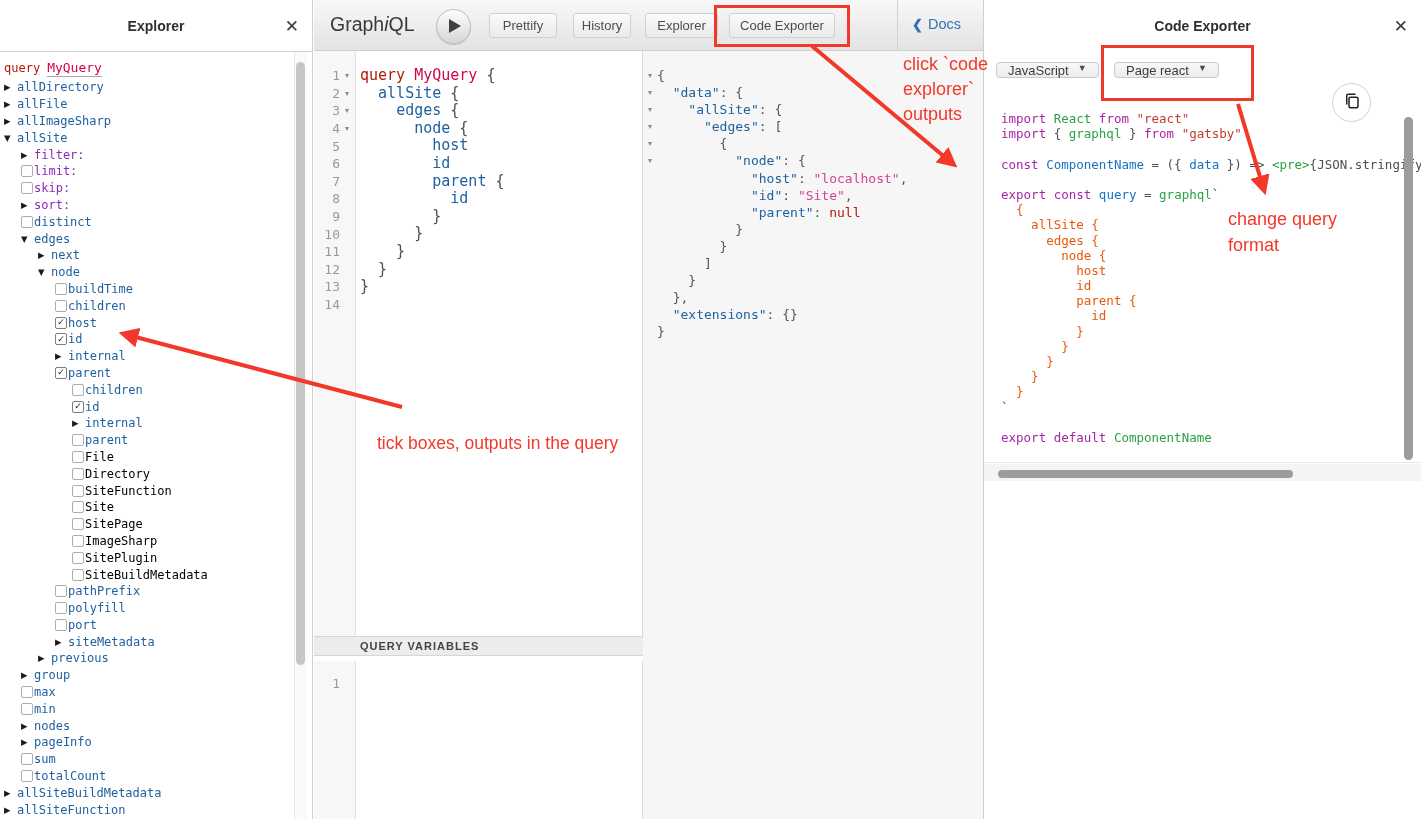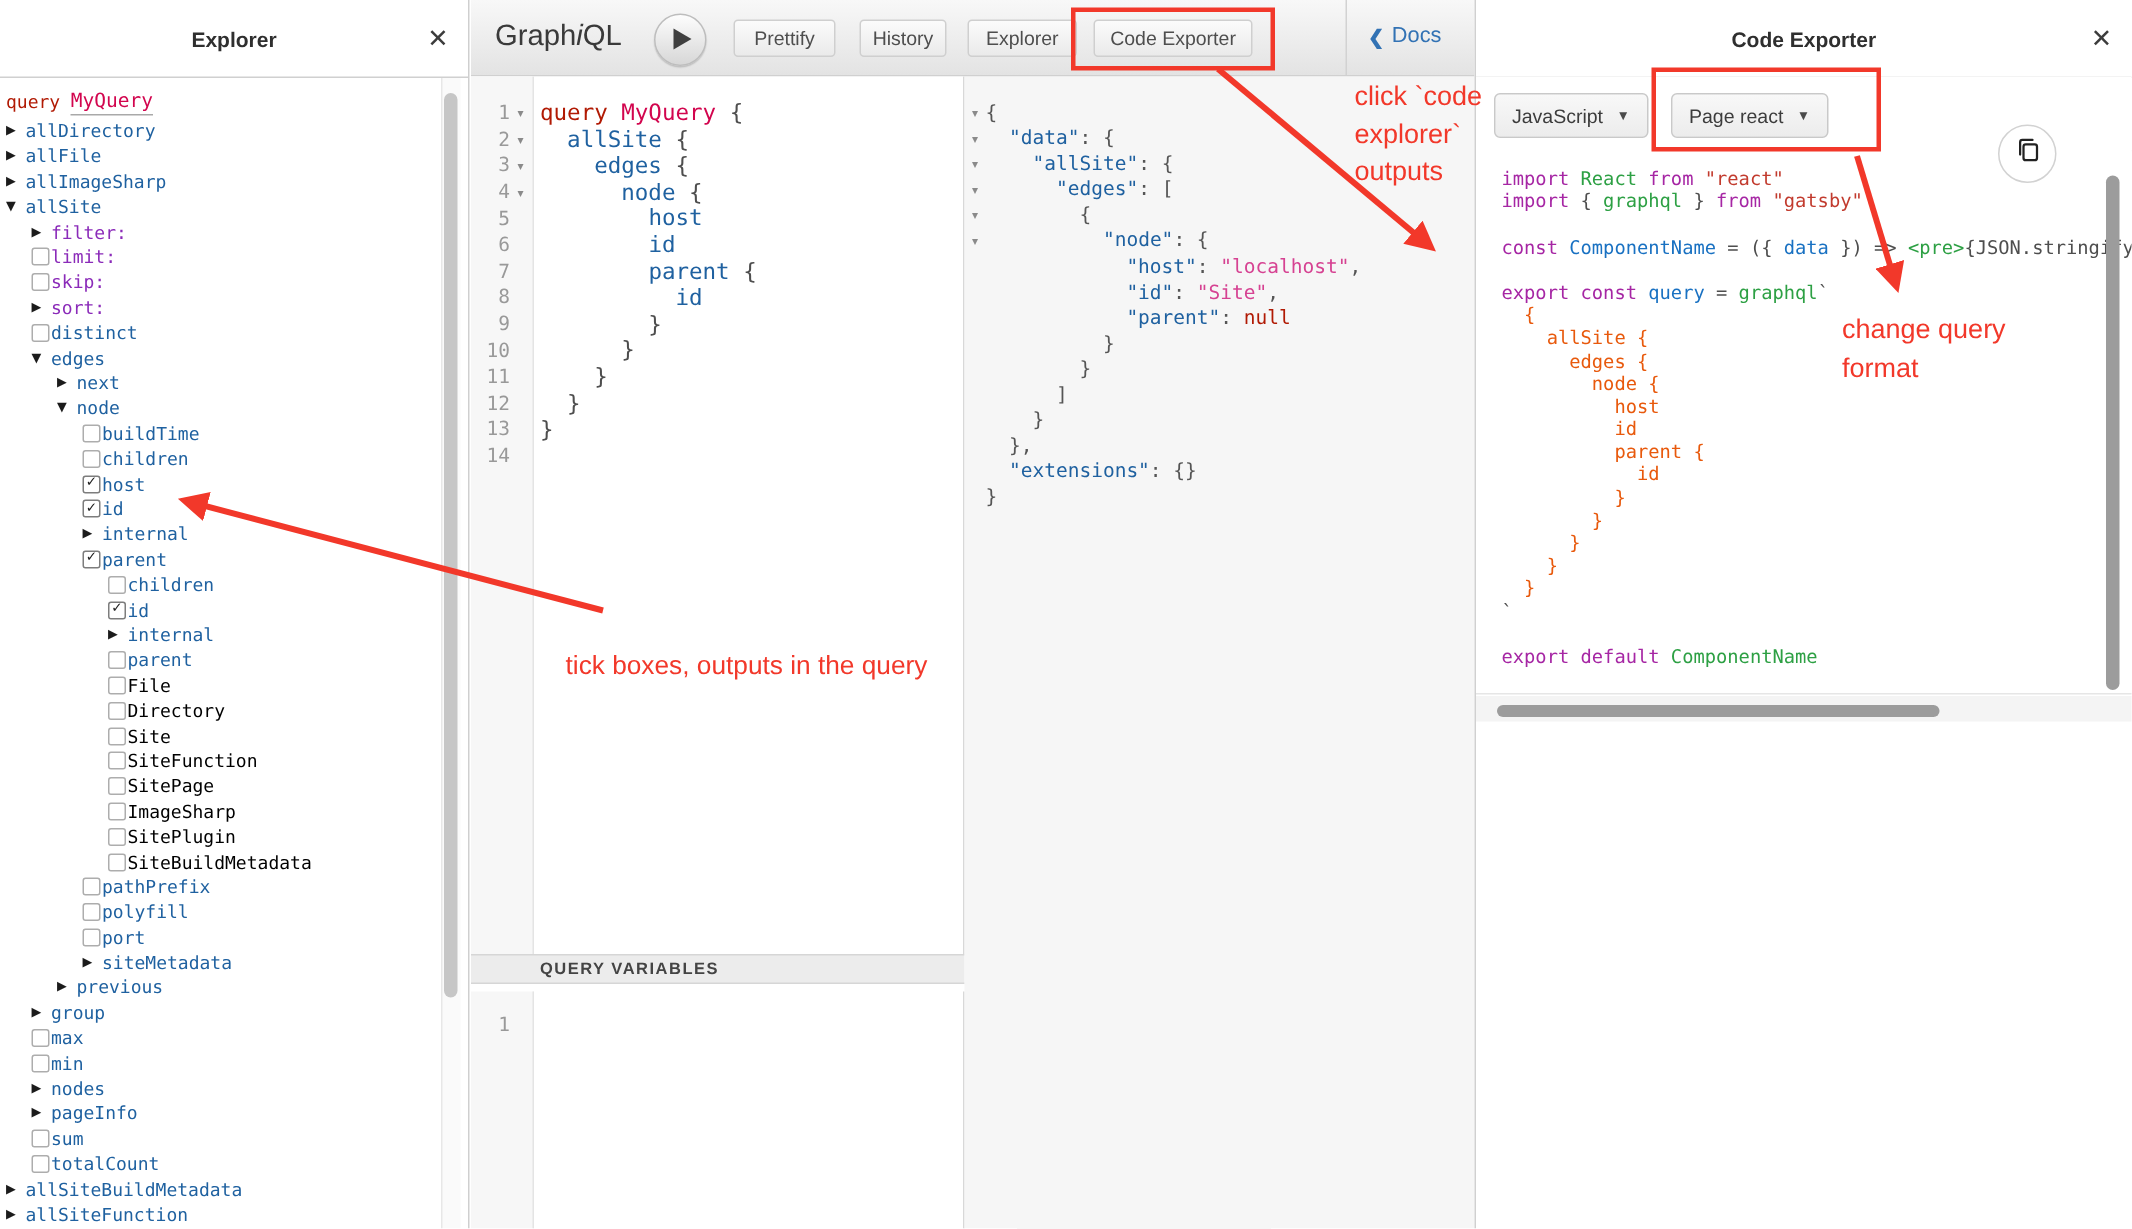--- a/index.html
+++ b/index.html
@@ -67,21 +67,21 @@
   .rr .rtext{white-space:pre;}
   .tk-rpn{color:#555;}
   .tk-key{color:#1f61a0;}
   .tk-sval{color:#d64292;}
   .tk-null{color:#b11a04;}
 
   
   #exporter{position:absolute;left:983px;top:0;width:438px;height:819px;background:#fff;border-left:1px solid #d0d0d0;box-sizing:border-box;}
   #exporter-header{height:51px;border-bottom:1px solid #d0d0d0;display:flex;align-items:center;justify-content:center;font-size:14px;font-weight:bold;color:#2f2f2f;position:relative;}
   #exp-toolbar{position:absolute;left:0;top:51px;right:0;height:49px;border-bottom:1px solid #e2e2e2;background:#fff;}
-  .dd-btn{position:absolute;top:11px;height:30px;box-sizing:border-box;display:flex;align-items:center;background:linear-gradient(#f8f8f8,#ececec);border:1px solid #c9c9c9;border-radius:4px;font-size:13px;color:#3c3c3c;padding:0 11px;cursor:pointer;white-space:nowrap;}
+  .dd-btn{position:absolute;top:11px;height:16px;box-sizing:border-box;display:flex;align-items:flex-start;background:linear-gradient(#f8f8f8,#ececec);border:1px solid #c9c9c9;border-radius:4px;font-size:13px;color:#3c3c3c;padding:0 11px;cursor:pointer;white-space:nowrap;}
   .dd-btn .caret{margin-left:9px;font-size:9px;color:#4a4a4a;}
   #dd-language{left:12px;}
   #dd-format{left:130px;}
   #copy-btn{position:absolute;left:348px;top:83px;width:37px;height:37px;border-radius:50%;background:#fff;border:1px solid #d2d2d2;display:flex;align-items:center;justify-content:center;cursor:pointer;z-index:6;}
   #exp-code{position:absolute;left:0;top:100px;width:438px;height:363px;background:#fff;border-bottom:1px solid #e6e6e6;box-sizing:border-box;overflow:hidden;padding:11px 0 0 17px;font-family:"DejaVu Sans Mono",monospace;font-size:12.5px;line-height:15.2px;white-space:pre;}
   .xl{height:15.2px;}
   .tk-kw{color:#a626a4;}
   .tk-id{color:#2da044;}
   .tk-str{color:#c23b2e;}
   .tk-fn{color:#1971c2;}
@@ -132,22 +132,22 @@
         <div class="trow" style="padding-left: 51px;"><span class="mk"><span class="cb checked">✓</span></span><span class="tc-field">host</span></div>
         <div class="trow" style="padding-left: 51px;"><span class="mk"><span class="cb checked">✓</span></span><span class="tc-field">id</span></div>
         <div class="trow" style="padding-left: 51px;"><span class="mk arrow">▶</span><span class="tc-field">internal</span></div>
         <div class="trow" style="padding-left: 51px;"><span class="mk"><span class="cb checked">✓</span></span><span class="tc-field">parent</span></div>
         <div class="trow" style="padding-left: 68px;"><span class="mk"><span class="cb"></span></span><span class="tc-field">children</span></div>
         <div class="trow" style="padding-left: 68px;"><span class="mk"><span class="cb checked">✓</span></span><span class="tc-field">id</span></div>
         <div class="trow" style="padding-left: 68px;"><span class="mk arrow">▶</span><span class="tc-field">internal</span></div>
         <div class="trow" style="padding-left: 68px;"><span class="mk"><span class="cb"></span></span><span class="tc-field">parent</span></div>
         <div class="trow" style="padding-left: 68px;"><span class="mk"><span class="cb"></span></span><span class="tc-type">File</span></div>
         <div class="trow" style="padding-left: 68px;"><span class="mk"><span class="cb"></span></span><span class="tc-type">Directory</span></div>
+        <div class="trow" style="padding-left: 68px;"><span class="mk"><span class="cb"></span></span><span class="tc-type">SiteFunction</span></div>
         <div class="trow" style="padding-left: 68px;"><span class="mk"><span class="cb"></span></span><span class="tc-type">Site</span></div>
-        <div class="trow" style="padding-left: 68px;"><span class="mk"><span class="cb"></span></span><span class="tc-type">SiteFunction</span></div>
         <div class="trow" style="padding-left: 68px;"><span class="mk"><span class="cb"></span></span><span class="tc-type">SitePage</span></div>
         <div class="trow" style="padding-left: 68px;"><span class="mk"><span class="cb"></span></span><span class="tc-type">ImageSharp</span></div>
         <div class="trow" style="padding-left: 68px;"><span class="mk"><span class="cb"></span></span><span class="tc-type">SitePlugin</span></div>
         <div class="trow" style="padding-left: 68px;"><span class="mk"><span class="cb"></span></span><span class="tc-type">SiteBuildMetadata</span></div>
         <div class="trow" style="padding-left: 51px;"><span class="mk"><span class="cb"></span></span><span class="tc-field">pathPrefix</span></div>
         <div class="trow" style="padding-left: 51px;"><span class="mk"><span class="cb"></span></span><span class="tc-field">polyfill</span></div>
         <div class="trow" style="padding-left: 51px;"><span class="mk"><span class="cb"></span></span><span class="tc-field">port</span></div>
         <div class="trow" style="padding-left: 51px;"><span class="mk arrow">▶</span><span class="tc-field">siteMetadata</span></div>
         <div class="trow" style="padding-left: 34px;"><span class="mk arrow">▶</span><span class="tc-field">previous</span></div>
         <div class="trow" style="padding-left: 17px;"><span class="mk arrow">▶</span><span class="tc-field">group</span></div>

